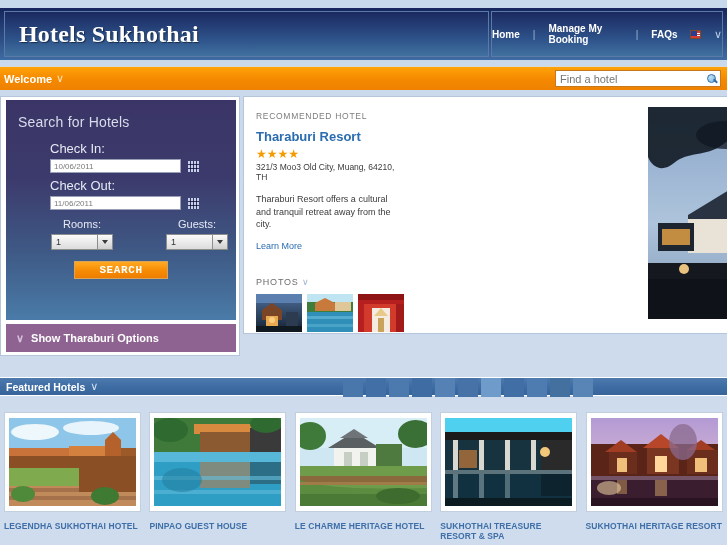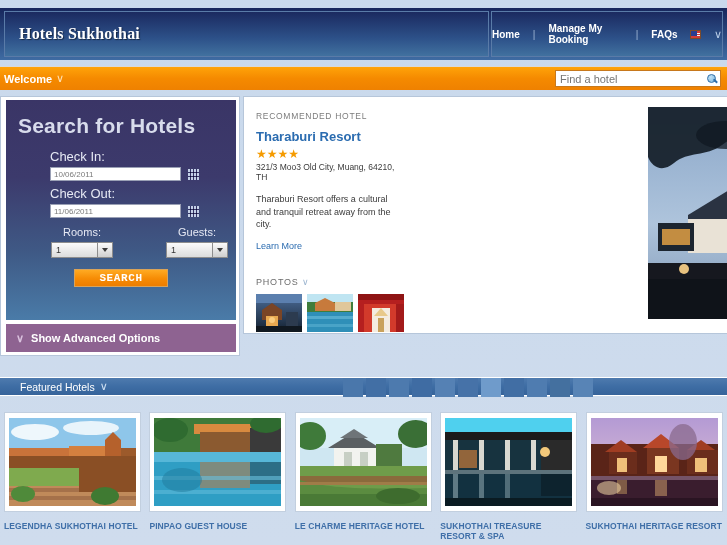--- a/index.html
+++ b/index.html
@@ -21,21 +21,21 @@
     display:flex; align-items:stretch;
   }
   .brandbox {
     margin:3px 0 3px 4px; flex:1;
     border:1px solid #5a7ba8;
     background:linear-gradient(180deg,#1b2a60 0%, #2d5189 60%, #41719f 100%);
     display:flex; align-items:center;
   }
   .brand {
     font-family:"Liberation Serif", serif;
-    font-weight:bold; font-size:16px; color:#ffffff;
+    font-weight:bold; font-size:24px; color:#ffffff;
     padding-left:14px; letter-spacing:0.2px;
     text-shadow:1px 1px 1px rgba(0,0,0,.5);
   }
   .navbox {
     margin:3px 4px 3px 2px; width:232px;
     border:1px solid #5a7ba8;
     background:linear-gradient(180deg,#1b2a60 0%, #2d5189 60%, #41719f 100%);
     display:flex; align-items:center; justify-content:center; gap:13px;
   }
   .navbox a { color:#ffffff; text-decoration:none; font-size:10px; font-weight:bold; }
@@ -83,21 +83,21 @@
   
   .herowrap { position:absolute; left:0; top:96px; width:727px; height:260px; }
 
   
   .searchpanel {
     position:absolute; left:4px; top:2px; width:232px; height:222px;
     background:linear-gradient(180deg,#3a3566 0%, #3c3a6c 35%, #3f5a86 70%, #4a7ba8 100%);
     border:1px solid #ffffff;
   }
   .searchtitle {
-    font-size:21px; font-weight:bold; color:#d8dcec; padding:14px 0 6px 12px;
+    font-size:14px; font-weight:normal; color:#d8dcec; padding:14px 0 6px 12px;
     letter-spacing:.2px;
   }
   .fieldlabel { color:#e6e9f4; font-size:13px; padding:5px 0 3px 44px; }
   .fieldrow { display:flex; align-items:center; padding-left:44px; }
   .datefield {
     width:131px; height:14px; background:#ffffff; border:1px solid #9aa0b5;
     font-size:8px; color:#7a7a7a; padding-left:3px; line-height:13px;
     font-family:"Liberation Sans", sans-serif;
   }
   .cal-icon {
@@ -175,21 +175,21 @@
     overflow:hidden; background:#1b2233;
   }
 
   
   .featbar {
     position:absolute; left:0; top:377px; width:727px; height:19px;
     background:linear-gradient(180deg,#4e7aae 0%, #3e6da4 50%, #36639a 100%);
     border-top:1px solid #ffffff; border-bottom:1px solid #ffffff;
     display:flex; align-items:center;
   }
-  .featbar .lbl { color:#ffffff; font-weight:normal; font-size:10.5px; padding-left:20px; }
+  .featbar .lbl { color:#ffffff; font-weight:bold; font-size:10.5px; padding-left:6px; }
   .featbar .chev4 { color:#cfe0f2; font-size:11px; margin-left:5px; }
   .featbar .blocks { position:absolute; left:340px; top:0; display:flex; height:19px; }
   .featbar .blocks i { display:block; width:20px; height:19px; margin-left:3px; }
 
   .featrow { position:absolute; left:0; top:412px; width:727px; height:133px; display:flex; }
   .featcard { width:145.4px; padding:0 4px; }
   .featframe {
     width:137px; height:100px; background:#ffffff; border:1px solid #c2cfdf;
     display:flex; align-items:center; justify-content:center;
   }
@@ -264,21 +264,21 @@
           </div>
         </div>
 
         <div class="searchbtn-wrap">
           <button class="searchbtn">SEARCH</button>
         </div>
       </div>
 
       <div class="advbar">
         <span class="chev2">∨</span>
-        <span>Show Advanced Options</span>
+        <span>Show Tharaburi Options</span>
       </div>
     </div>
 
     <div class="recpanel-outer">
       <div class="rec-inner">
         <div class="rec-kicker">RECOMMENDED HOTEL</div>
         <div class="rec-name">Tharaburi Resort</div>
         <div class="stars">★★★★</div>
         <div class="rec-addr">321/3 Moo3 Old City, Muang, 64210, TH</div>
         <div class="rec-desc">Tharaburi Resort offers a cultural and tranquil retreat away from the city.</div>

